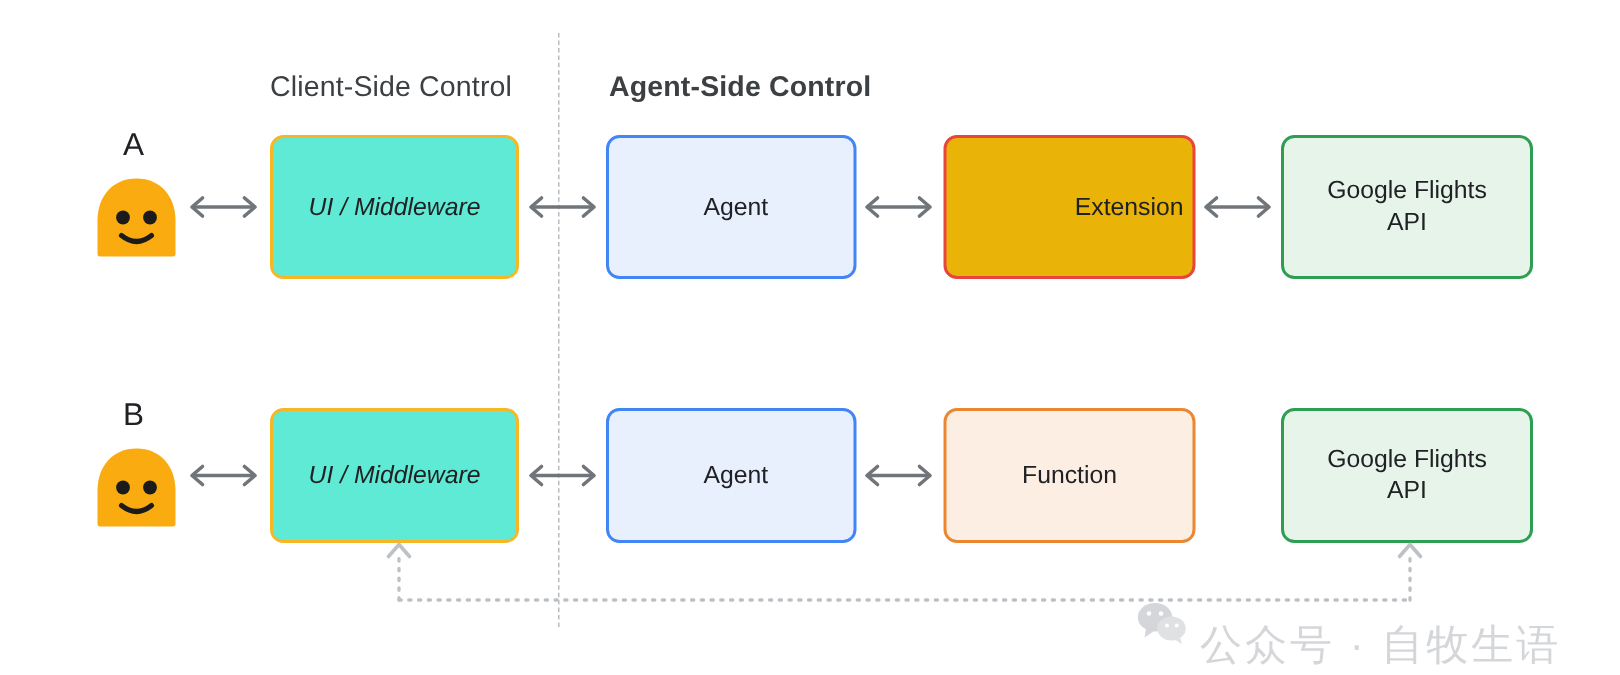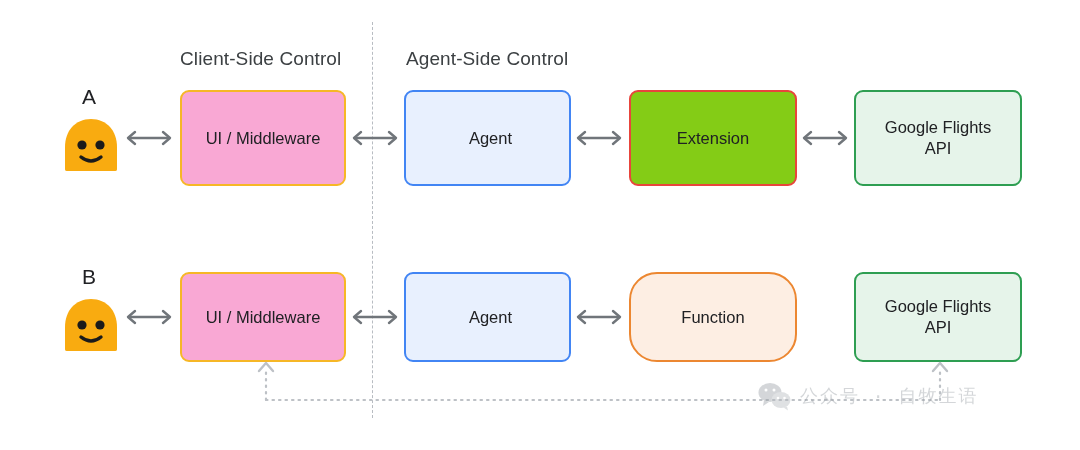--- a/index.html
+++ b/index.html
@@ -36,21 +36,21 @@
   
   .section-label {
     position: absolute;
     font-size: 19px;
     font-weight: 400;
     color: #3c4043;
     letter-spacing: 0.1px;
     white-space: nowrap;
   }
   #label-client { left: 180px; top: 48px; }
-  #label-agent  { left: 406px; top: 48px; }
+  #label-agent  { left: 406px; top: 48px; font-weight: bold; }
 
   
   .row-letter {
     position: absolute;
     font-size: 21px;
     font-weight: 400;
     color: #202124;
   }
   #letter-a { left: 82px; top: 85px; }
   #letter-b { left: 82px; top: 265px; }
@@ -75,36 +75,36 @@
     align-items: center;
     justify-content: center;
     text-align: center;
     font-size: 16.5px;
     line-height: 1.25;
     font-weight: 400;
     color: #202124;
     padding: 4px 6px;
   }
 
-  .node.mw  { background: #f9a8d4; border-color: #f6b726; }
+  .node.mw  { background: #5eead4; border-color: #f6b726; font-style: italic; }
   .node.ag  { background: #e8f0fe; border-color: #4285f4; padding-left: 12px; }
-  .node.ext { background: #84cc16; border-color: #e8453c; }
+  .node.ext { background: #eab308; border-color: #e8453c; justify-content: flex-end; }
   .node.fn  { background: #fdeee3; border-color: #ec8731; }
   .node.api { background: #e6f4ea; border-color: #2e9e52; justify-content: center; }
 
   
   #node-a-mw  { left: 180px; top: 90px;  width: 166px; height: 96px; }
   #node-a-ag  { left: 404px; top: 90px;  width: 167px; height: 96px; }
   #node-a-ext { left: 629px; top: 90px;  width: 168px; height: 96px; }
   #node-a-api { left: 854px; top: 90px;  width: 168px; height: 96px; }
 
   
   #node-b-mw  { left: 180px; top: 272px; width: 166px; height: 90px; }
   #node-b-ag  { left: 404px; top: 272px; width: 167px; height: 90px; }
-  #node-b-fn  { left: 629px; top: 272px; width: 168px; height: 90px; border-radius: 28px; }
+  #node-b-fn  { left: 629px; top: 272px; width: 168px; height: 90px; }
   #node-b-api { left: 854px; top: 272px; width: 168px; height: 90px; }
 
   
   .arrow2 {
     position: absolute;
     width: 58px;
     height: 18px;
   }
   #arr-a1 { left: 120px; top: 129px; }
   #arr-a2 { left: 346px; top: 129px; }
@@ -127,25 +127,26 @@
   #watermark {
     position: absolute;
     left: 758px;
     top: 381px;
     display: flex;
     align-items: center;
     gap: 8px;
     opacity: 0.42;
   }
   #watermark-text {
-    font-size: 18px;
+    font-size: 28px;
     color: #9aa0a6;
     letter-spacing: 2px;
     white-space: nowrap;
-    font-family: Liberation Mono, monospace;
+    font-family: Liberation Sans, sans-serif;
+    margin-top: 30px;
   }
   #wechat-icon { width: 34px; height: 30px; display: block; }
 </style>
 </head>
 <body>
 
 <div id="canvas">
 
   <div class="divider"></div>
 

